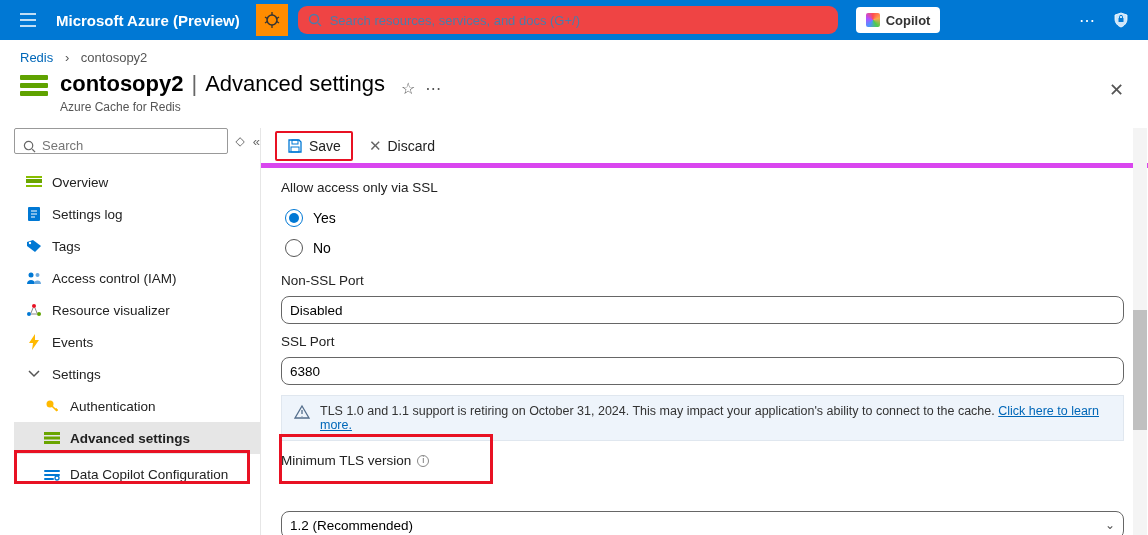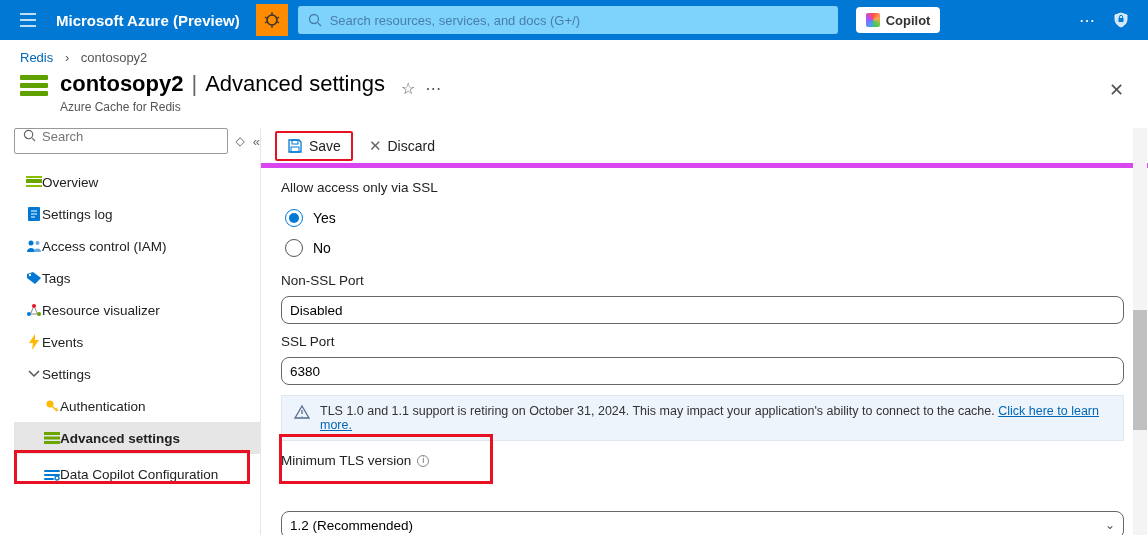--- a/index.html
+++ b/index.html
@@ -3,21 +3,21 @@
   <meta charset="utf-8">
   <style>
     * { margin: 0; padding: 0; box-sizing: border-box; font-family: "Segoe UI", Arial, sans-serif; }
     body { width: 1148px; height: 535px; overflow: hidden; background: #ffffff; }
 
     
     .topbar { height: 40px; background: #0078d4; display: flex; align-items: center; color: #fff; padding: 0 8px; }
     .hamburger { width: 40px; height: 40px; display: flex; align-items: center; justify-content: center; cursor: pointer; }
     .brand { font-size: 15px; font-weight: 600; margin-left: 8px; margin-right: 16px; }
     .bug-btn { width: 32px; height: 32px; background: #ff8c00; display: flex; align-items: center; justify-content: center; margin-right: 10px; cursor: pointer; }
-    .searchbar { flex: 1; max-width: 540px; height: 28px; background: #7dd3fc; border-radius: 3px; display: flex; align-items: center; padding: 0 10px; }
+    .searchbar { flex: 1; max-width: 540px; height: 28px; background: #ef4444; border-radius: 9px; display: flex; align-items: center; padding: 0 10px; }
     .searchbar input { flex: 1; background: transparent; border: none; outline: none; font-size: 13px; color: #333; }
     .searchbar input::placeholder { color: #4a7dab; }
     .copilot-btn { margin-left: 18px; height: 26px; background: #fff; border-radius: 4px; padding: 0 10px; display: flex; align-items: center; gap: 6px; cursor: pointer; color: #333; font-size: 13px; font-weight:600; }
     .copilot-logo { width: 14px; height: 14px; background: conic-gradient(#ff4d4d, #ffa64d, #4dcc4d, #4d94ff, #b84dff, #ff4d4d); border-radius: 2px; }
     .top-right { margin-left: auto; display: flex; align-items: center; gap: 16px; padding-right: 10px; }
     .ellipsis-icon { color: #fff; letter-spacing: 1px; font-size: 16px; cursor: pointer; }
 
     
     .breadcrumb { padding: 10px 20px 6px; font-size: 13px; }
     .breadcrumb a { color: #0067b8; text-decoration: none; cursor: pointer; }
@@ -37,26 +37,26 @@
     .header-actions { display: flex; align-items: center; gap: 10px; margin-left: 16px; margin-top: 8px; }
     .star-btn, .more-btn { font-size: 16px; color: #555; cursor: pointer; }
     .close-btn { margin-left: auto; font-size: 18px; color: #555; cursor: pointer; padding-right: 4px; margin-top: 8px; }
 
     
     .body { display: flex; height: 420px; }
 
     
     .sidebar { width: 260px; flex-shrink: 0; padding: 0 0 0 14px; position: relative; }
     .sidebar-search-row { display: flex; align-items: center; gap: 8px; margin-bottom: 12px; }
-    .sidebar-search { flex: 1; height: 26px; border: 1px solid #999; border-radius: 2px; display: flex; align-items: flex-start; padding: 0 8px; }
+    .sidebar-search { flex: 1; height: 26px; border: 1px solid #999; border-radius: 2px; display: flex; align-items: flex-end; padding: 0 8px; }
     .sidebar-search input { flex: 1; border: none; outline: none; font-size: 13px; }
     .sidebar-search-row .diamond { font-size: 12px; color: #666; cursor: pointer; }
     .sidebar-search-row .collapse { font-size: 13px; color: #666; cursor: pointer; }
     .nav { list-style: none; }
-    .nav-item { display: flex; align-items: center; height: 32px; padding: 0 8px 0 12px; font-size: 13.5px; color: #222; cursor: pointer; }
+    .nav-item { display: flex; align-items: center; gap: 10px; height: 32px; padding: 0 8px 0 12px; font-size: 13.5px; color: #222; cursor: pointer; }
     .nav-item.indent { padding-left: 30px; }
     .nav-item.selected { background: #e6e6e6; font-weight: 600; }
     .nav-icon { width: 16px; height: 16px; display: flex; align-items: center; justify-content: center; flex-shrink: 0; }
     .highlight-box-nav { position: absolute; border: 3px solid #e81123; left: 14px; width: 236px; top: 322px; height: 34px; pointer-events: none; }
 
     
     .main { flex: 1; border-left: 1px solid #e6e6e6; position: relative; overflow-y: auto; }
     .toolbar { height: 40px; border-bottom: 5px solid #d946ef; display: flex; align-items: center; padding: 0 14px; gap: 6px; background: #fff; }
     .tool-btn { display: flex; align-items: center; gap: 6px; height: 30px; padding: 0 10px; font-size: 14px; color: #222; cursor: pointer; border-radius: 2px; }
     .tool-btn.save { border: 2.5px solid #e81123; }
@@ -180,36 +180,36 @@
             <svg width="14" height="16" viewBox="0 0 14 16">
               <rect x="1" y="1" width="12" height="14" fill="#0078d4" rx="1"></rect>
               <path d="M4 5h6M4 8h6M4 11h4" stroke="#fff" stroke-width="1"></path>
             </svg>
           </span>
         <span>Settings log</span>
       </li>
       <li class="nav-item">
         <span class="nav-icon">
             <svg width="16" height="14" viewBox="0 0 16 14">
+              <path d="M1 3l6-2 8 6-6 6-8-6z" fill="#0078d4"></path>
+              <circle cx="4" cy="4" r="1.2" fill="#fff"></circle>
+            </svg>
+          </span>
+        <span>Tags</span>
+      </li>
+      <li class="nav-item">
+        <span class="nav-icon">
+            <svg width="16" height="14" viewBox="0 0 16 14">
               <circle cx="5" cy="4" r="2.5" fill="#0078d4"></circle>
               <path d="M1 13c0-3 2-4 4-4s4 1 4 4" fill="#0078d4"></path>
               <circle cx="11.5" cy="4" r="2" fill="#69a8de"></circle>
               <path d="M8 13c0-2.5 1.5-3.5 3.5-3.5S15 10.5 15 13" fill="#69a8de"></path>
             </svg>
           </span>
         <span>Access control (IAM)</span>
-      </li>
-      <li class="nav-item">
-        <span class="nav-icon">
-            <svg width="16" height="14" viewBox="0 0 16 14">
-              <path d="M1 3l6-2 8 6-6 6-8-6z" fill="#0078d4"></path>
-              <circle cx="4" cy="4" r="1.2" fill="#fff"></circle>
-            </svg>
-          </span>
-        <span>Tags</span>
       </li>
       <li class="nav-item">
         <span class="nav-icon">
             <svg width="16" height="14" viewBox="0 0 16 14">
               <circle cx="3" cy="11" r="2" fill="#0078d4"></circle>
               <circle cx="13" cy="11" r="2" fill="#5fa200"></circle>
               <circle cx="8" cy="3" r="2" fill="#e81123"></circle>
               <path d="M5 10L7 5M11 10L9 5M5 11h6" stroke="#888" stroke-width="1"></path>
             </svg>
           </span>

